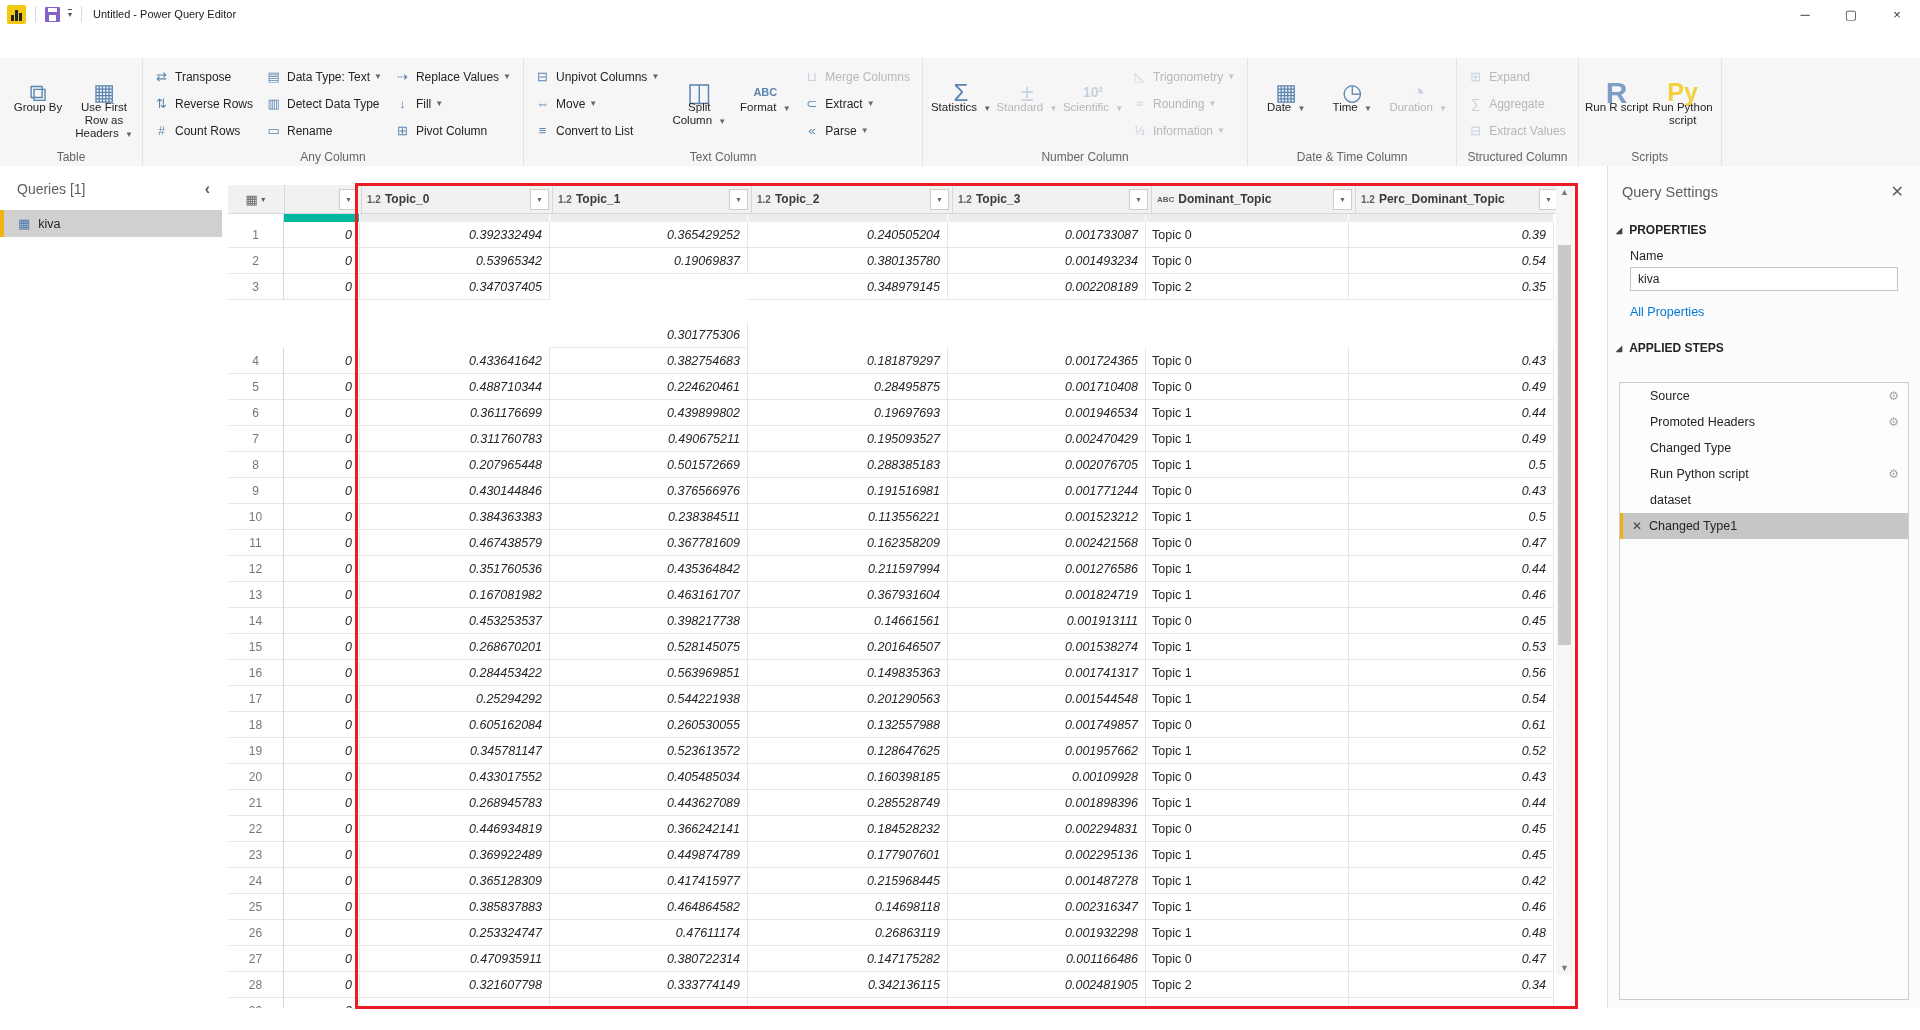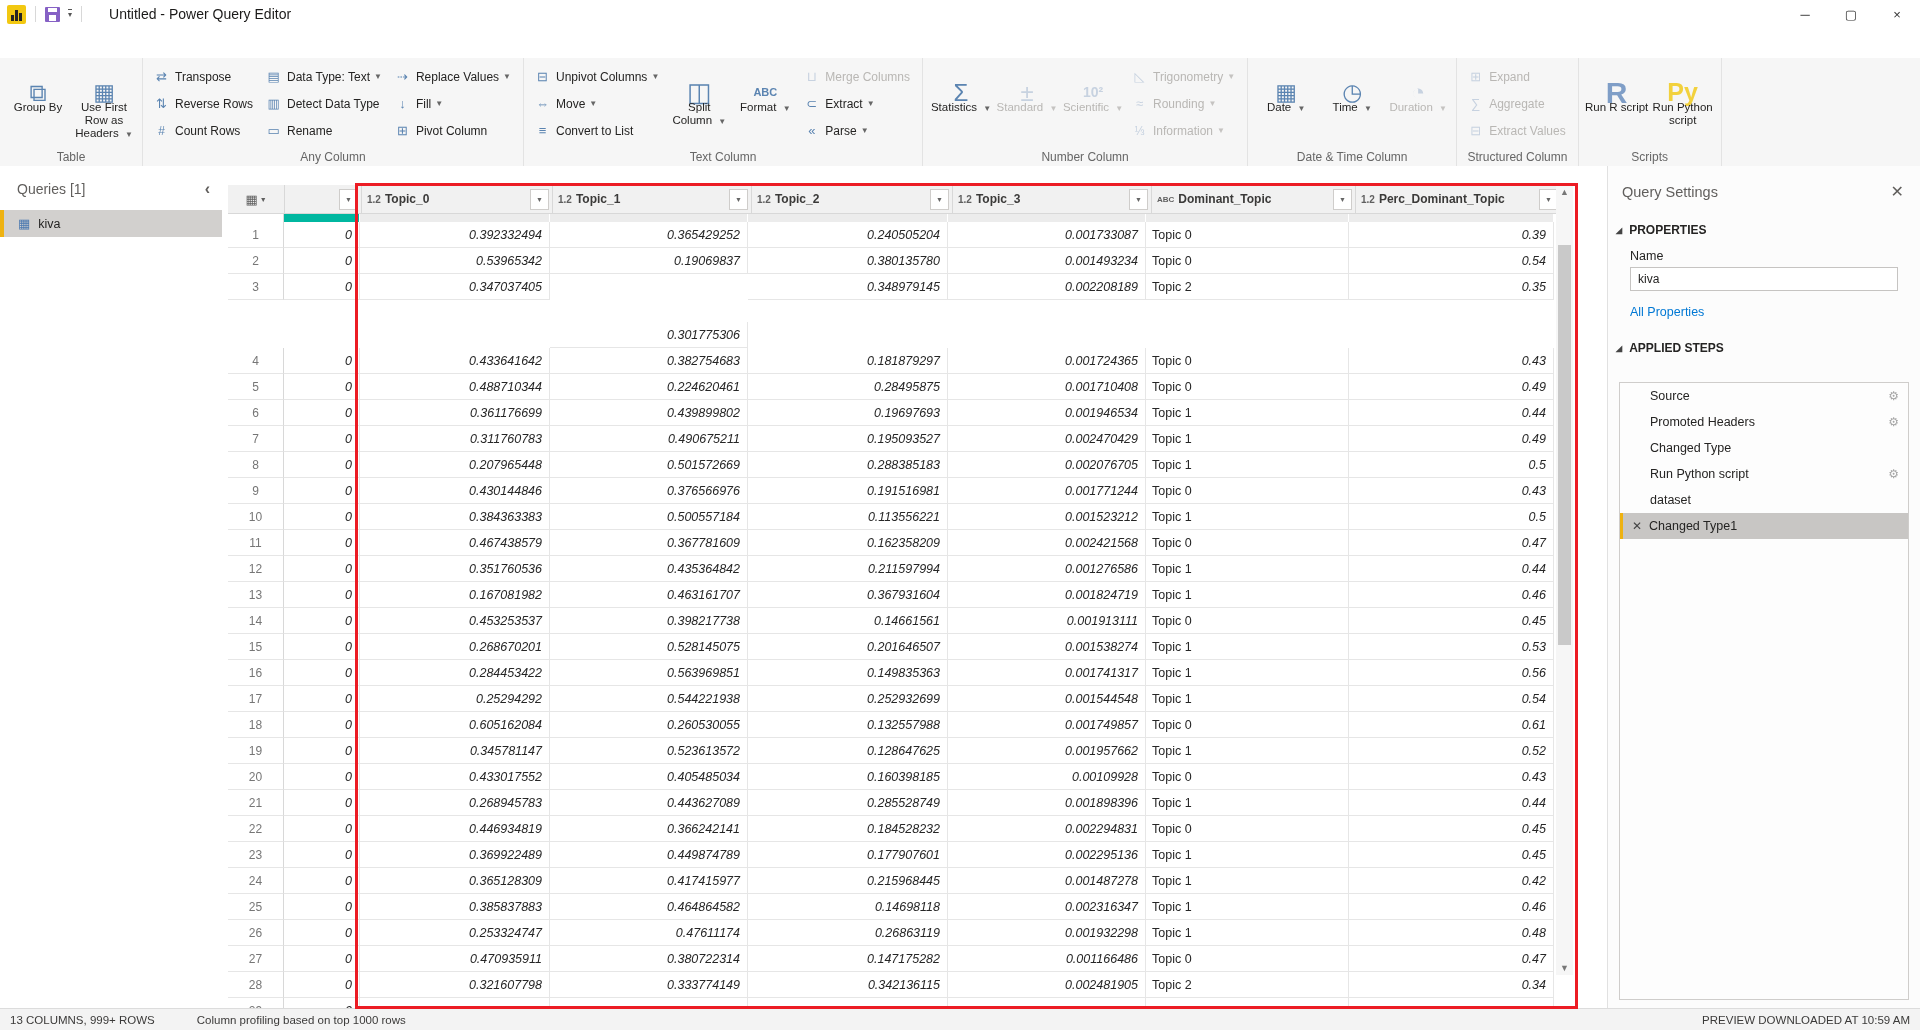--- a/index.html
+++ b/index.html
@@ -8,21 +8,21 @@
   
   .titlebar{position:absolute;top:0;left:0;right:0;height:28px;background:#fff;display:flex;align-items:center;}
   .appicon{width:19px;height:19px;background:#f2c811;border-radius:2px;margin-left:7px;position:relative;flex:0 0 auto;}
   .appicon span{position:absolute;bottom:3px;width:3px;background:#252423;}
   .appicon .b1{left:4px;height:6px;} .appicon .b2{left:8px;height:11px;} .appicon .b3{left:12px;height:8px;}
   .tb-sep{width:1px;height:16px;background:#d8d8d8;margin:0 9px;}
   .floppy{width:15px;height:15px;background:#8661c5;border-radius:1px;position:relative;}
   .floppy::before{content:"";position:absolute;top:1px;left:3px;right:3px;height:4px;background:#fff;}
   .floppy::after{content:"";position:absolute;bottom:1px;left:4px;right:4px;height:6px;background:#fff;}
   .tb-caret{font-size:8px;color:#555;margin-left:8px;border-top:1px solid #555;padding-top:1px;line-height:8px;}
-  .title-text{margin-left:18px;font-size:14px;color:#1b1a19;}
+  .title-text{margin-left:2px;font-size:11px;color:#1b1a19;}
   .win-controls{margin-left:auto;display:flex;height:28px;}
   .win-btn{width:46px;display:flex;align-items:center;justify-content:center;font-size:13px;color:#333;}
   
   .tabrow{position:absolute;top:28px;left:0;right:0;height:30px;background:#fff;border-bottom:1px solid #e3e3e3;display:flex;align-items:stretch;}
   .tab{padding:0 19px;display:flex;align-items:center;font-size:12.5px;color:#252423;box-sizing:border-box;}
   .tab.accent{color:#fff;padding:0 26px;}
   .tab.active{background:#f6f6f6;border:1px solid #e1e1e1;border-bottom:1px solid #f6f6f6;}
   .tabrow-right{margin-left:auto;display:flex;align-items:center;gap:14px;padding-right:12px;}
   .collapse-ribbon{color:#8a8886;font-size:11px;}
   .help-q{color:#0078d4;font-weight:bold;font-size:13px;border:1px solid #9cc8ee;border-radius:50%;width:15px;height:15px;line-height:15px;text-align:center;}
@@ -465,21 +465,21 @@
           <div class="gcell dcell num" style="width: 198px;">0.376566976</div>
           <div class="gcell dcell num" style="width: 200px;">0.191516981</div>
           <div class="gcell dcell num" style="width: 198px;">0.001771244</div>
           <div class="gcell dcell txt" style="width: 203px; font-style: normal;">Topic 0</div>
           <div class="gcell dcell num" style="width: 205px;">0.43</div>
         </div>
         <div class="grow">
           <div class="rncell" style="width: 56px;">10</div>
           <div class="gcell dcell num" style="width: 76px;">0</div>
           <div class="gcell dcell num" style="width: 190px;">0.384363383</div>
-          <div class="gcell dcell num" style="width: 198px;">0.500557184</div>
+          <div class="gcell dcell num" style="width: 198px;">0.238384511</div>
           <div class="gcell dcell num" style="width: 200px;">0.113556221</div>
           <div class="gcell dcell num" style="width: 198px;">0.001523212</div>
           <div class="gcell dcell txt" style="width: 203px; font-style: normal;">Topic 1</div>
           <div class="gcell dcell num" style="width: 205px;">0.5</div>
         </div>
         <div class="grow">
           <div class="rncell" style="width: 56px;">11</div>
           <div class="gcell dcell num" style="width: 76px;">0</div>
           <div class="gcell dcell num" style="width: 190px;">0.467438579</div>
           <div class="gcell dcell num" style="width: 198px;">0.367781609</div>
@@ -536,21 +536,21 @@
           <div class="gcell dcell num" style="width: 200px;">0.149835363</div>
           <div class="gcell dcell num" style="width: 198px;">0.001741317</div>
           <div class="gcell dcell txt" style="width: 203px; font-style: normal;">Topic 1</div>
           <div class="gcell dcell num" style="width: 205px;">0.56</div>
         </div>
         <div class="grow">
           <div class="rncell" style="width: 56px;">17</div>
           <div class="gcell dcell num" style="width: 76px;">0</div>
           <div class="gcell dcell num" style="width: 190px;">0.25294292</div>
           <div class="gcell dcell num" style="width: 198px;">0.544221938</div>
-          <div class="gcell dcell num" style="width: 200px;">0.252932699</div>
+          <div class="gcell dcell num" style="width: 200px;">0.201290563</div>
           <div class="gcell dcell num" style="width: 198px;">0.001544548</div>
           <div class="gcell dcell txt" style="width: 203px; font-style: normal;">Topic 1</div>
           <div class="gcell dcell num" style="width: 205px;">0.54</div>
         </div>
         <div class="grow">
           <div class="rncell" style="width: 56px;">18</div>
           <div class="gcell dcell num" style="width: 76px;">0</div>
           <div class="gcell dcell num" style="width: 190px;">0.605162084</div>
           <div class="gcell dcell num" style="width: 198px;">0.260530055</div>
           <div class="gcell dcell num" style="width: 200px;">0.132557988</div>
@@ -723,19 +723,14 @@
         <div class="step">
           <span>dataset</span>
         </div>
         <div class="step selected">
           <span class="xdel">✕</span>
           <span>Changed Type1</span>
         </div>
       </div>
   </div>
 
-  <div class="statusbar">
-    <span class="sb-left">13 COLUMNS, 999+ ROWS</span>
-    <span>Column profiling based on top 1000 rows</span>
-    <span class="sb-right">PREVIEW DOWNLOADED AT 10:59 AM</span>
-  </div>
 
 </div>
 
 </body></html>

